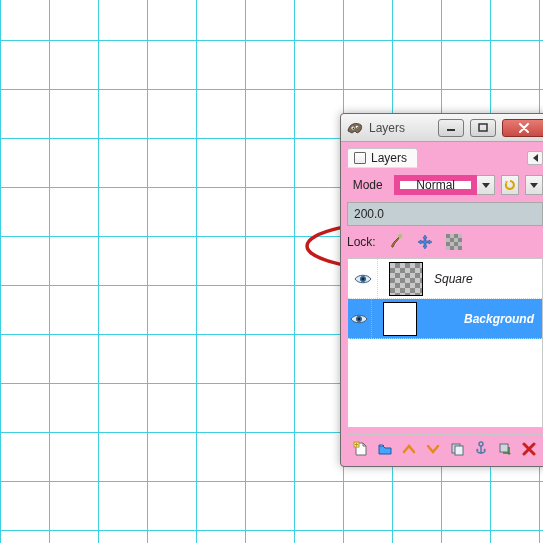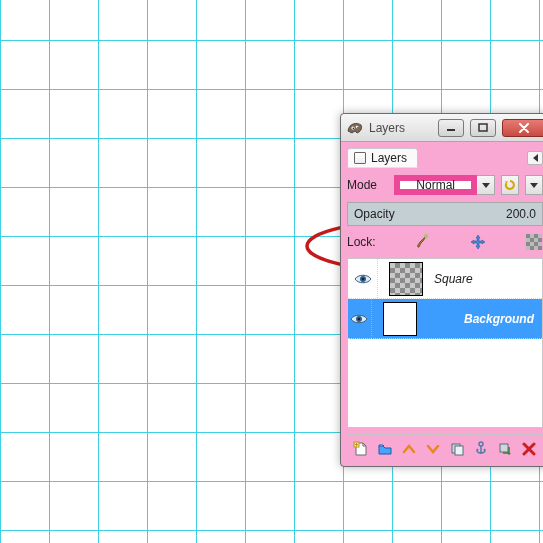--- a/index.html
+++ b/index.html
@@ -103,20 +103,21 @@
     border-radius: 2px;
     display:flex;align-items:center;justify-content:center;
     background:#f5f5f5;
   }
   
   .mode-row {
     display:flex;
     align-items:center;
     gap:6px;
     height:22px;
+    text-align:center;
   }
   .mode-row .label { flex:1; }
   .mode-select {
     display:flex;
     align-items:stretch;
   }
   .mode-select .mval {
     border:6px solid #ec4899;
     background:#fff;
     height:20px;
@@ -140,21 +141,20 @@
     border:1px solid #a9a9a9;
     background:#c4cfd3;
     padding:0 6px;
   }
   .opacity-row .op-label { flex:1; }
   .opacity-row .op-val { }
   
   .lock-row {
     display:flex; align-items:center; gap:11px;
     height:20px;
-    justify-content:space-between;
   }
   .lock-row .lock-label { }
   .lock-toggle {
     width:18px;height:18px;
     display:flex;align-items:center;justify-content:center;
   }
   .checker-swatch {
     width:16px;height:16px;
     background-image:
       linear-gradient(45deg,#bbb 25%,transparent 25%,transparent 75%,#bbb 75%),
@@ -306,21 +306,20 @@
           <path d="M6 2 A4 4 0 1 1 2.3 4.2" fill="none" stroke="#d8a400" stroke-width="2"></path>
           <path d="M1 2 L2.3 4.2 L4.4 2.8 Z" fill="#d8a400"></path>
         </svg>
       </span>
       <span class="mini-btn" style="border-left:1px solid #a9a9a9">
         <span class="tri-down"></span>
       </span>
     </div>
 
     <div class="opacity-row">
-      <span class="op-label">Opacity</span>
       <span class="op-val">200.0</span>
     </div>
 
     <div class="lock-row">
       <span class="lock-label">Lock:</span>
       <span class="lock-toggle" title="brush">
         <svg width="14" height="16" viewBox="0 0 14 16">
           <path d="M12 1 L8 7 L6 9 L4 13 C4 13 2 14 3 11 L5 8 L7 6 Z" fill="#b08a4e" stroke="#5c3a14" stroke-width="0.8"></path>
           <rect x="9" y="0" width="4" height="4" rx="1" fill="#a2c96b" transform="rotate(35 11 2)"></rect>
         </svg>

